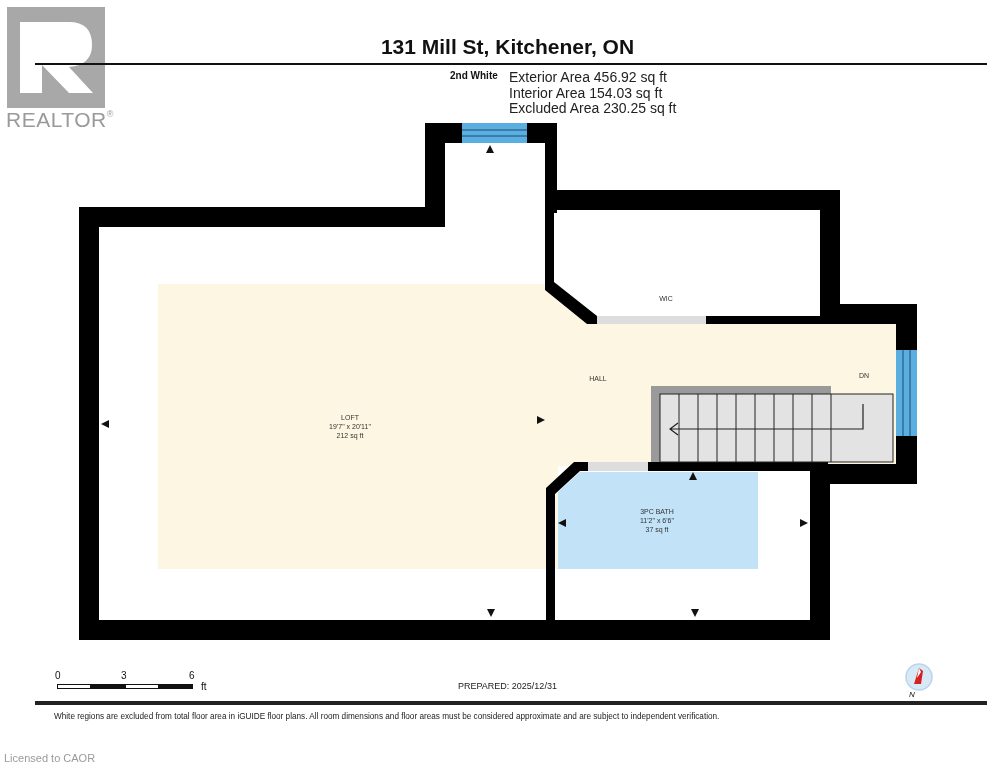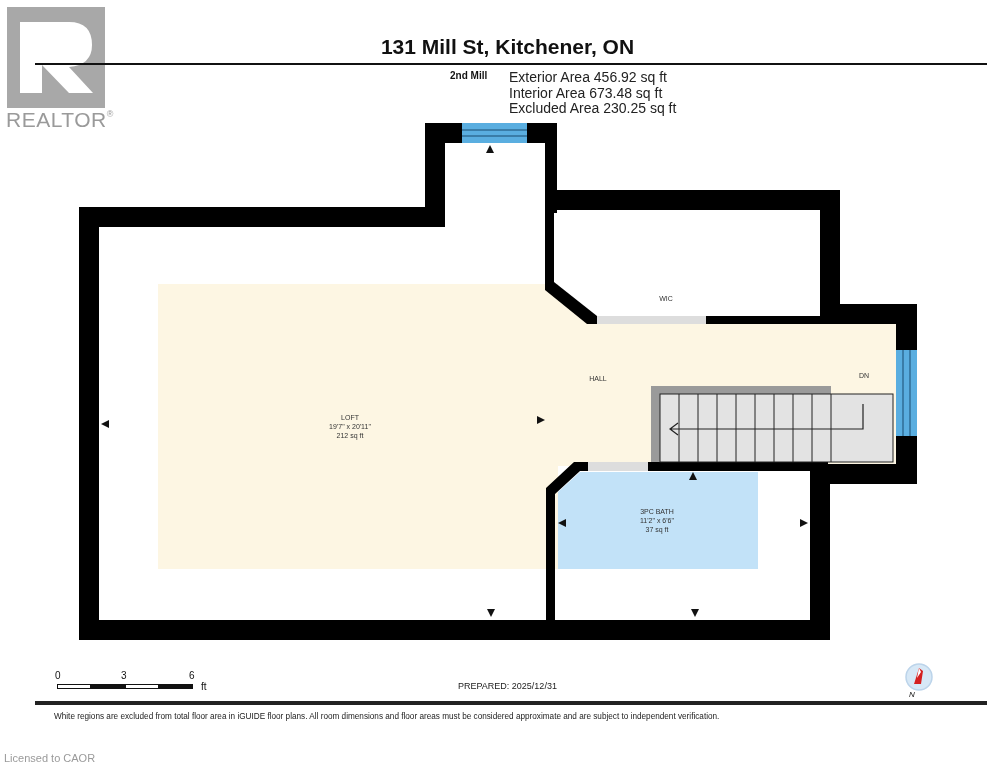--- a/index.html
+++ b/index.html
@@ -34,24 +34,24 @@
   <svg width="98" height="101" viewBox="0 0 98 101">
     <rect x="13" y="15" width="22" height="71" fill="#fff"></rect>
     <path d="M35 15 H62 Q85 15 85 38 Q85 58 62 60 L86 86 H62 L35 58 Z" fill="#fff"></path>
     <path d="M35 60 L60 86 H35 Z" fill="#a8a8a8"></path>
   </svg>
 </div>
 <div class="logo-word"><span>REALTOR</span><sup>®</sup></div>
 
 <div class="title">131 Mill St, Kitchener, ON</div>
 <div class="title-rule"></div>
-<div class="floor-label">2nd Mill</div>
+<div class="floor-label">2nd White</div>
 <div class="areas">
   <div>Exterior Area 456.92 sq ft</div>
-  <div>Interior Area 673.48 sq ft</div>
+  <div>Interior Area 154.03 sq ft</div>
   <div>Excluded Area 230.25 sq ft</div>
 </div>
 
 <svg class="plan" width="995" height="768" viewBox="0 0 995 768">
 
   <rect x="158" y="284" width="400" height="285" fill="#fdf6e3"></rect>
   <polygon points="540,284 588,323 896,323 896,466 648,466 558,466 558,284" fill="#fdf6e3"></polygon>
   <polygon points="558,492 580,472 758,472 758,569 558,569" fill="#c2e2f8"></polygon>
 
   <g fill="#000">

